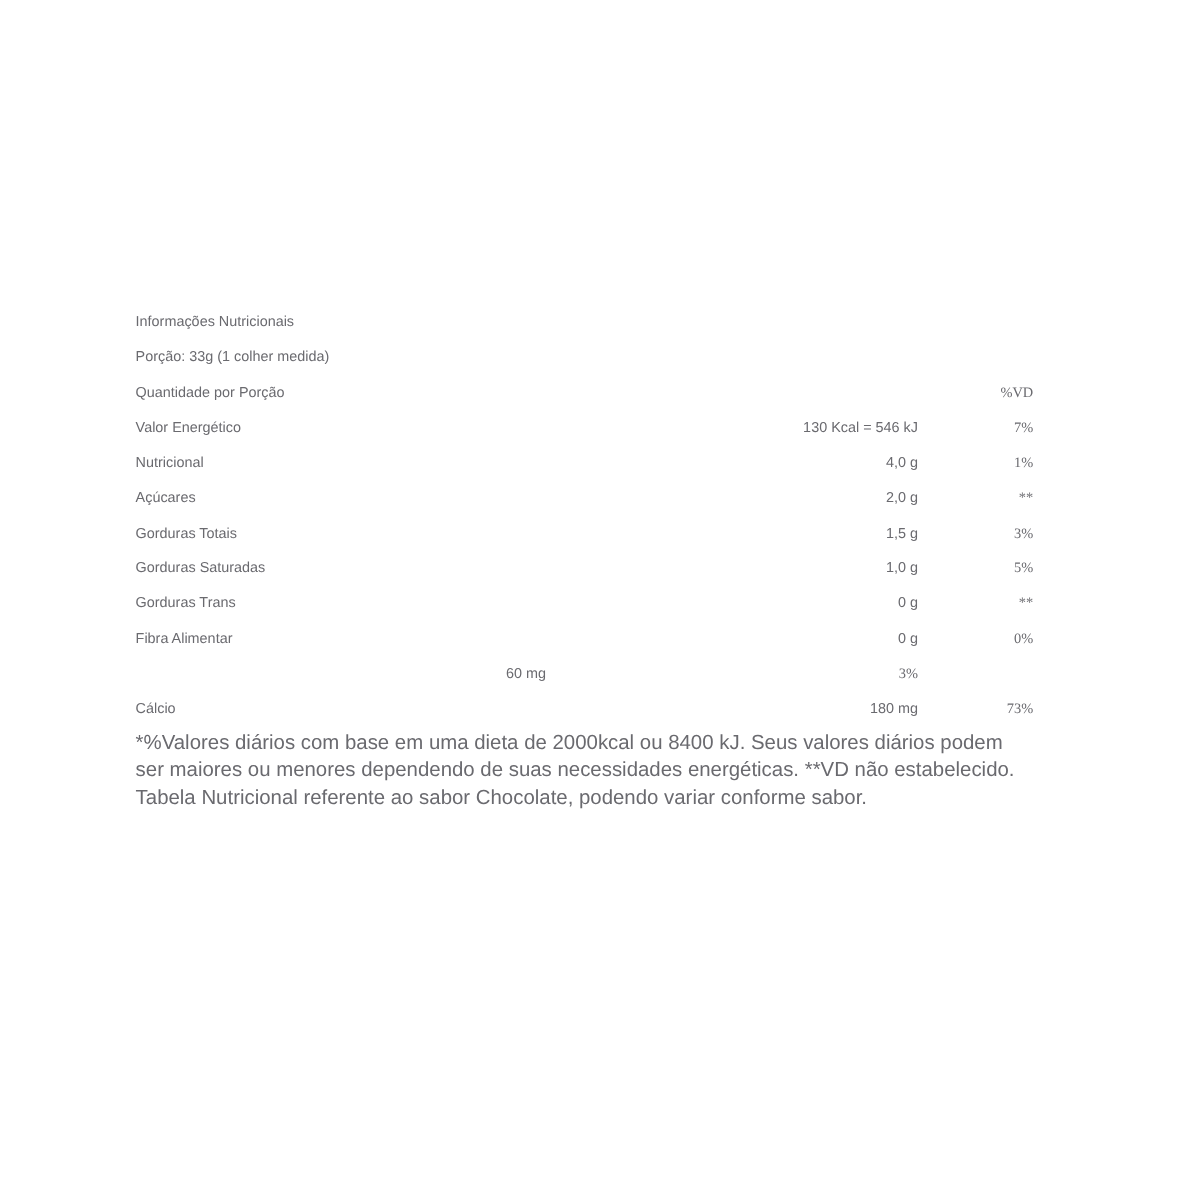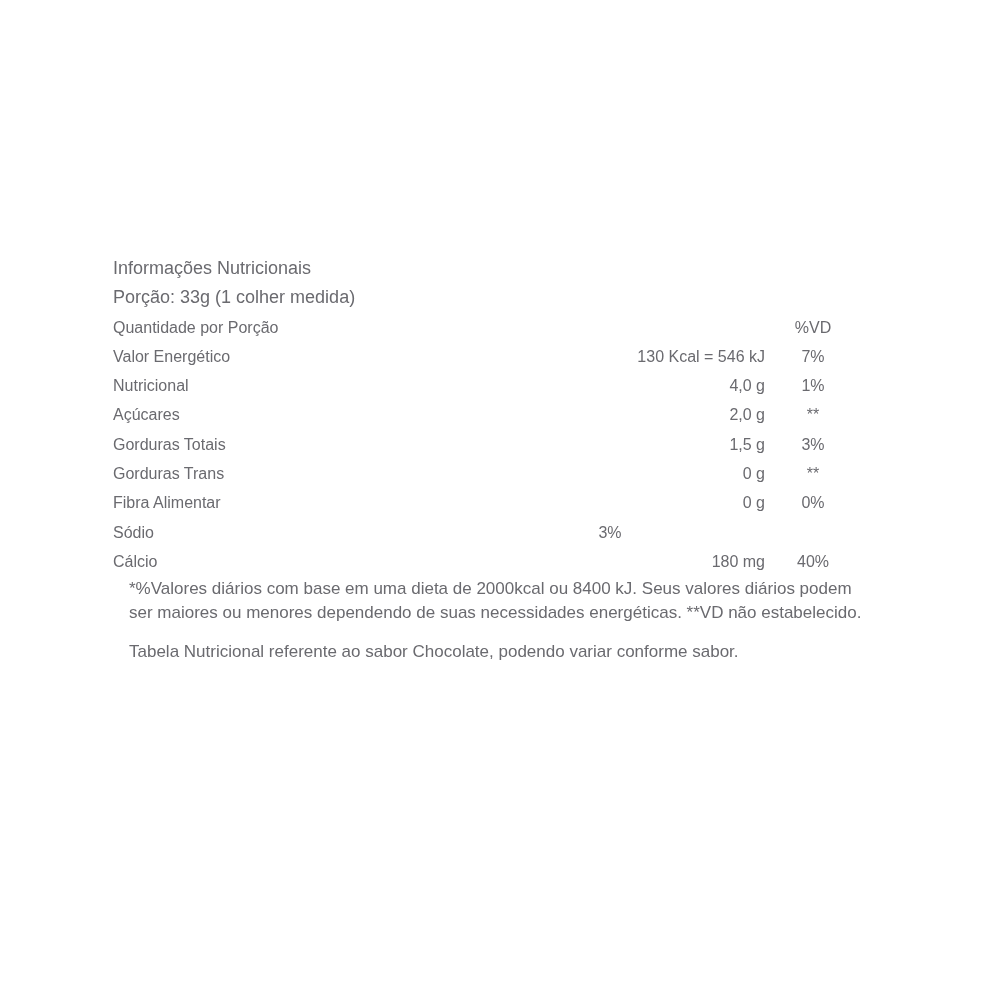--- a/index.html
+++ b/index.html
@@ -17,36 +17,36 @@
   }
   .label {
     position: absolute;
     left: 113px;
     top: 254px;
     width: 748px;
   }
   .line {
     height: 29.3px;
     line-height: 29.3px;
-    font-size: 18px;
+    font-size: 12px;
     white-space: nowrap;
   }
   .row {
     display: grid;
     grid-template-columns: 342px 310px 1fr;
     height: 29.3px;
     line-height: 29.3px;
-    font-size: 16px;
+    font-size: 12px;
     white-space: nowrap;
   }
   .col-nutrient { text-align: left; }
   .col-amount  { text-align: right; }
-  .col-dv      { text-align: center; }
+  .col-dv      { text-align: right; font-family: Liberation Serif, serif; }
   .footnote {
-    margin: 16px;
+    margin: 0;
     font-size: 17px;
     line-height: 23.3px;
     width: 748px;
   }
   .footnote.first { margin-top: 1px; }
 </style>
 </head>
 <body style="color: rgb(106, 106, 111); background: rgb(255, 255, 255);">
 
 <div class="label">
@@ -74,35 +74,40 @@
         <span class="col-nutrient">Açúcares</span>
         <span class="col-amount">2,0 g</span>
         <span class="col-dv">**</span>
       </div>
       <div class="row">
         <span class="col-nutrient">Gorduras Totais</span>
         <span class="col-amount">1,5 g</span>
         <span class="col-dv">3%</span>
       </div>
       <div class="row">
+        <span class="col-nutrient">Gorduras Saturadas</span>
+        <span class="col-amount">1,0 g</span>
+        <span class="col-dv">5%</span>
+      </div>
+      <div class="row">
         <span class="col-nutrient">Gorduras Trans</span>
         <span class="col-amount">0 g</span>
         <span class="col-dv">**</span>
       </div>
       <div class="row">
         <span class="col-nutrient">Fibra Alimentar</span>
         <span class="col-amount">0 g</span>
         <span class="col-dv">0%</span>
       </div>
       <div class="row">
-        <span class="col-nutrient">Sódio</span>
+        <span class="col-amount">60 mg</span>
         <span class="col-dv">3%</span>
       </div>
       <div class="row">
         <span class="col-nutrient">Cálcio</span>
         <span class="col-amount">180 mg</span>
-        <span class="col-dv">40%</span>
+        <span class="col-dv">73%</span>
       </div>
     </div>
 
   <p class="footnote first">*%Valores diários com base em uma dieta de 2000kcal ou 8400 kJ. Seus valores diários podem ser maiores ou menores dependendo de suas necessidades energéticas. **VD não estabelecido.</p>
   <p class="footnote">Tabela Nutricional referente ao sabor Chocolate, podendo variar conforme sabor.</p>
 </div>
 
 </body></html>

